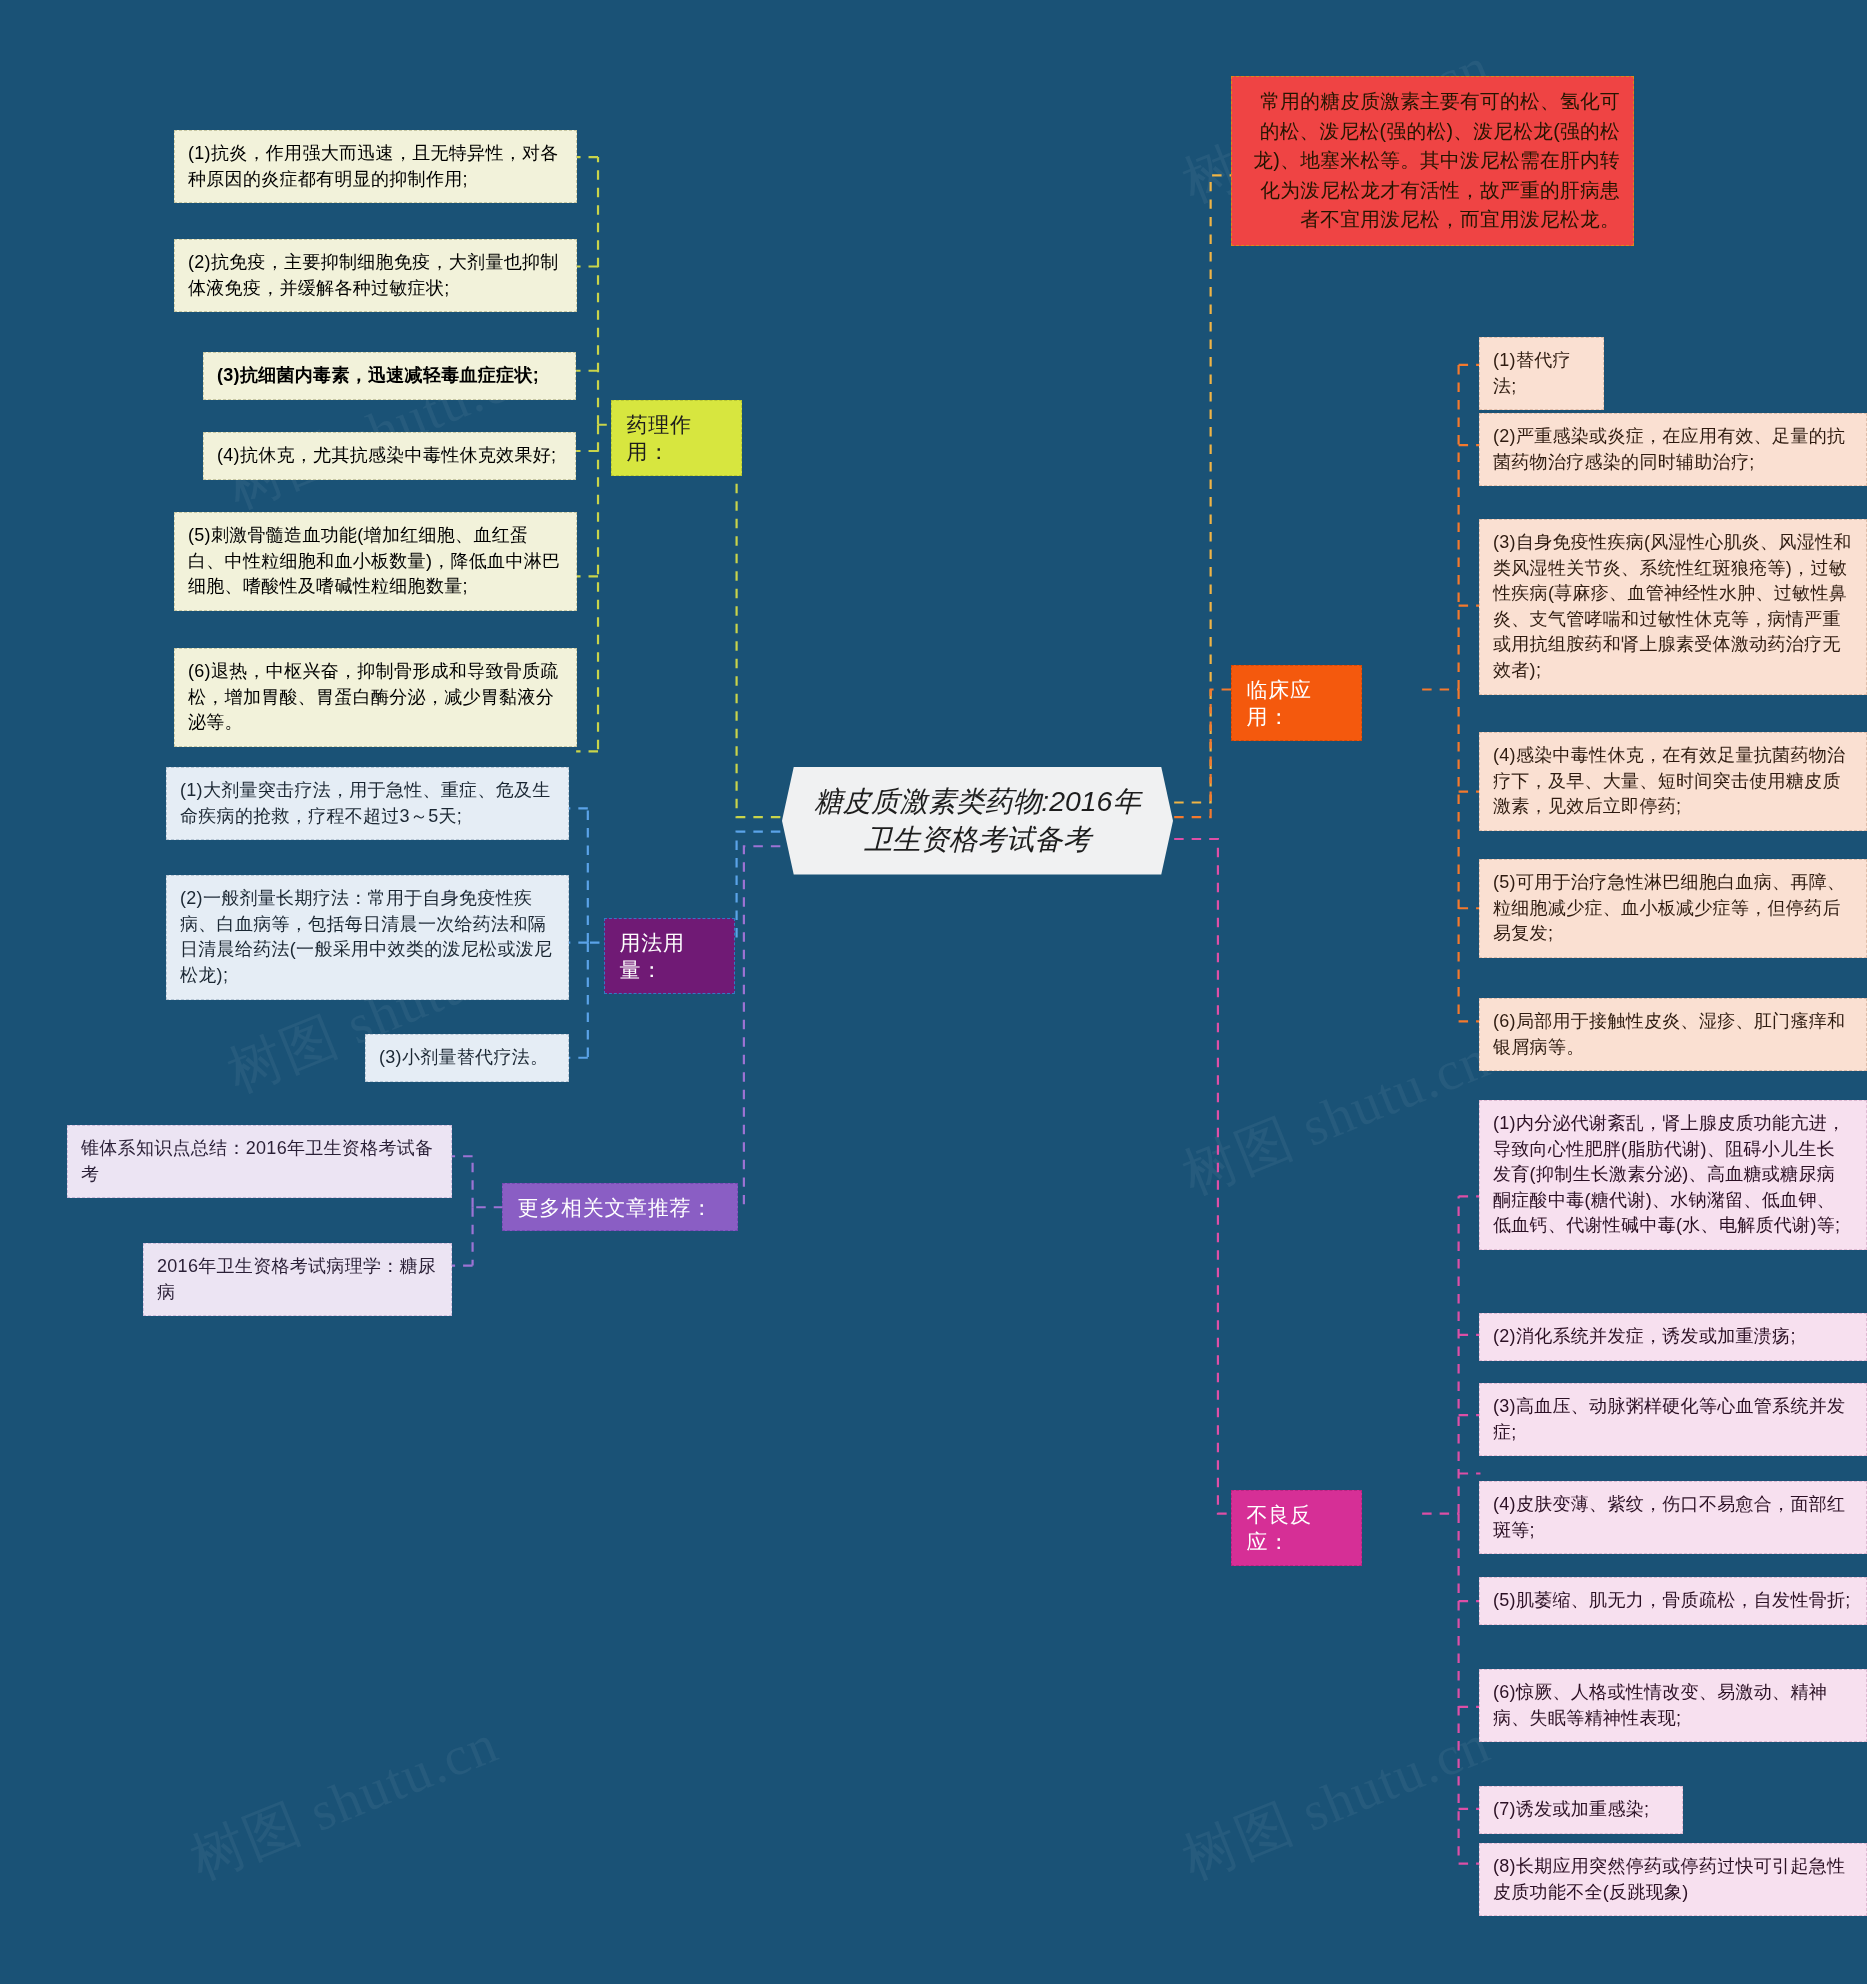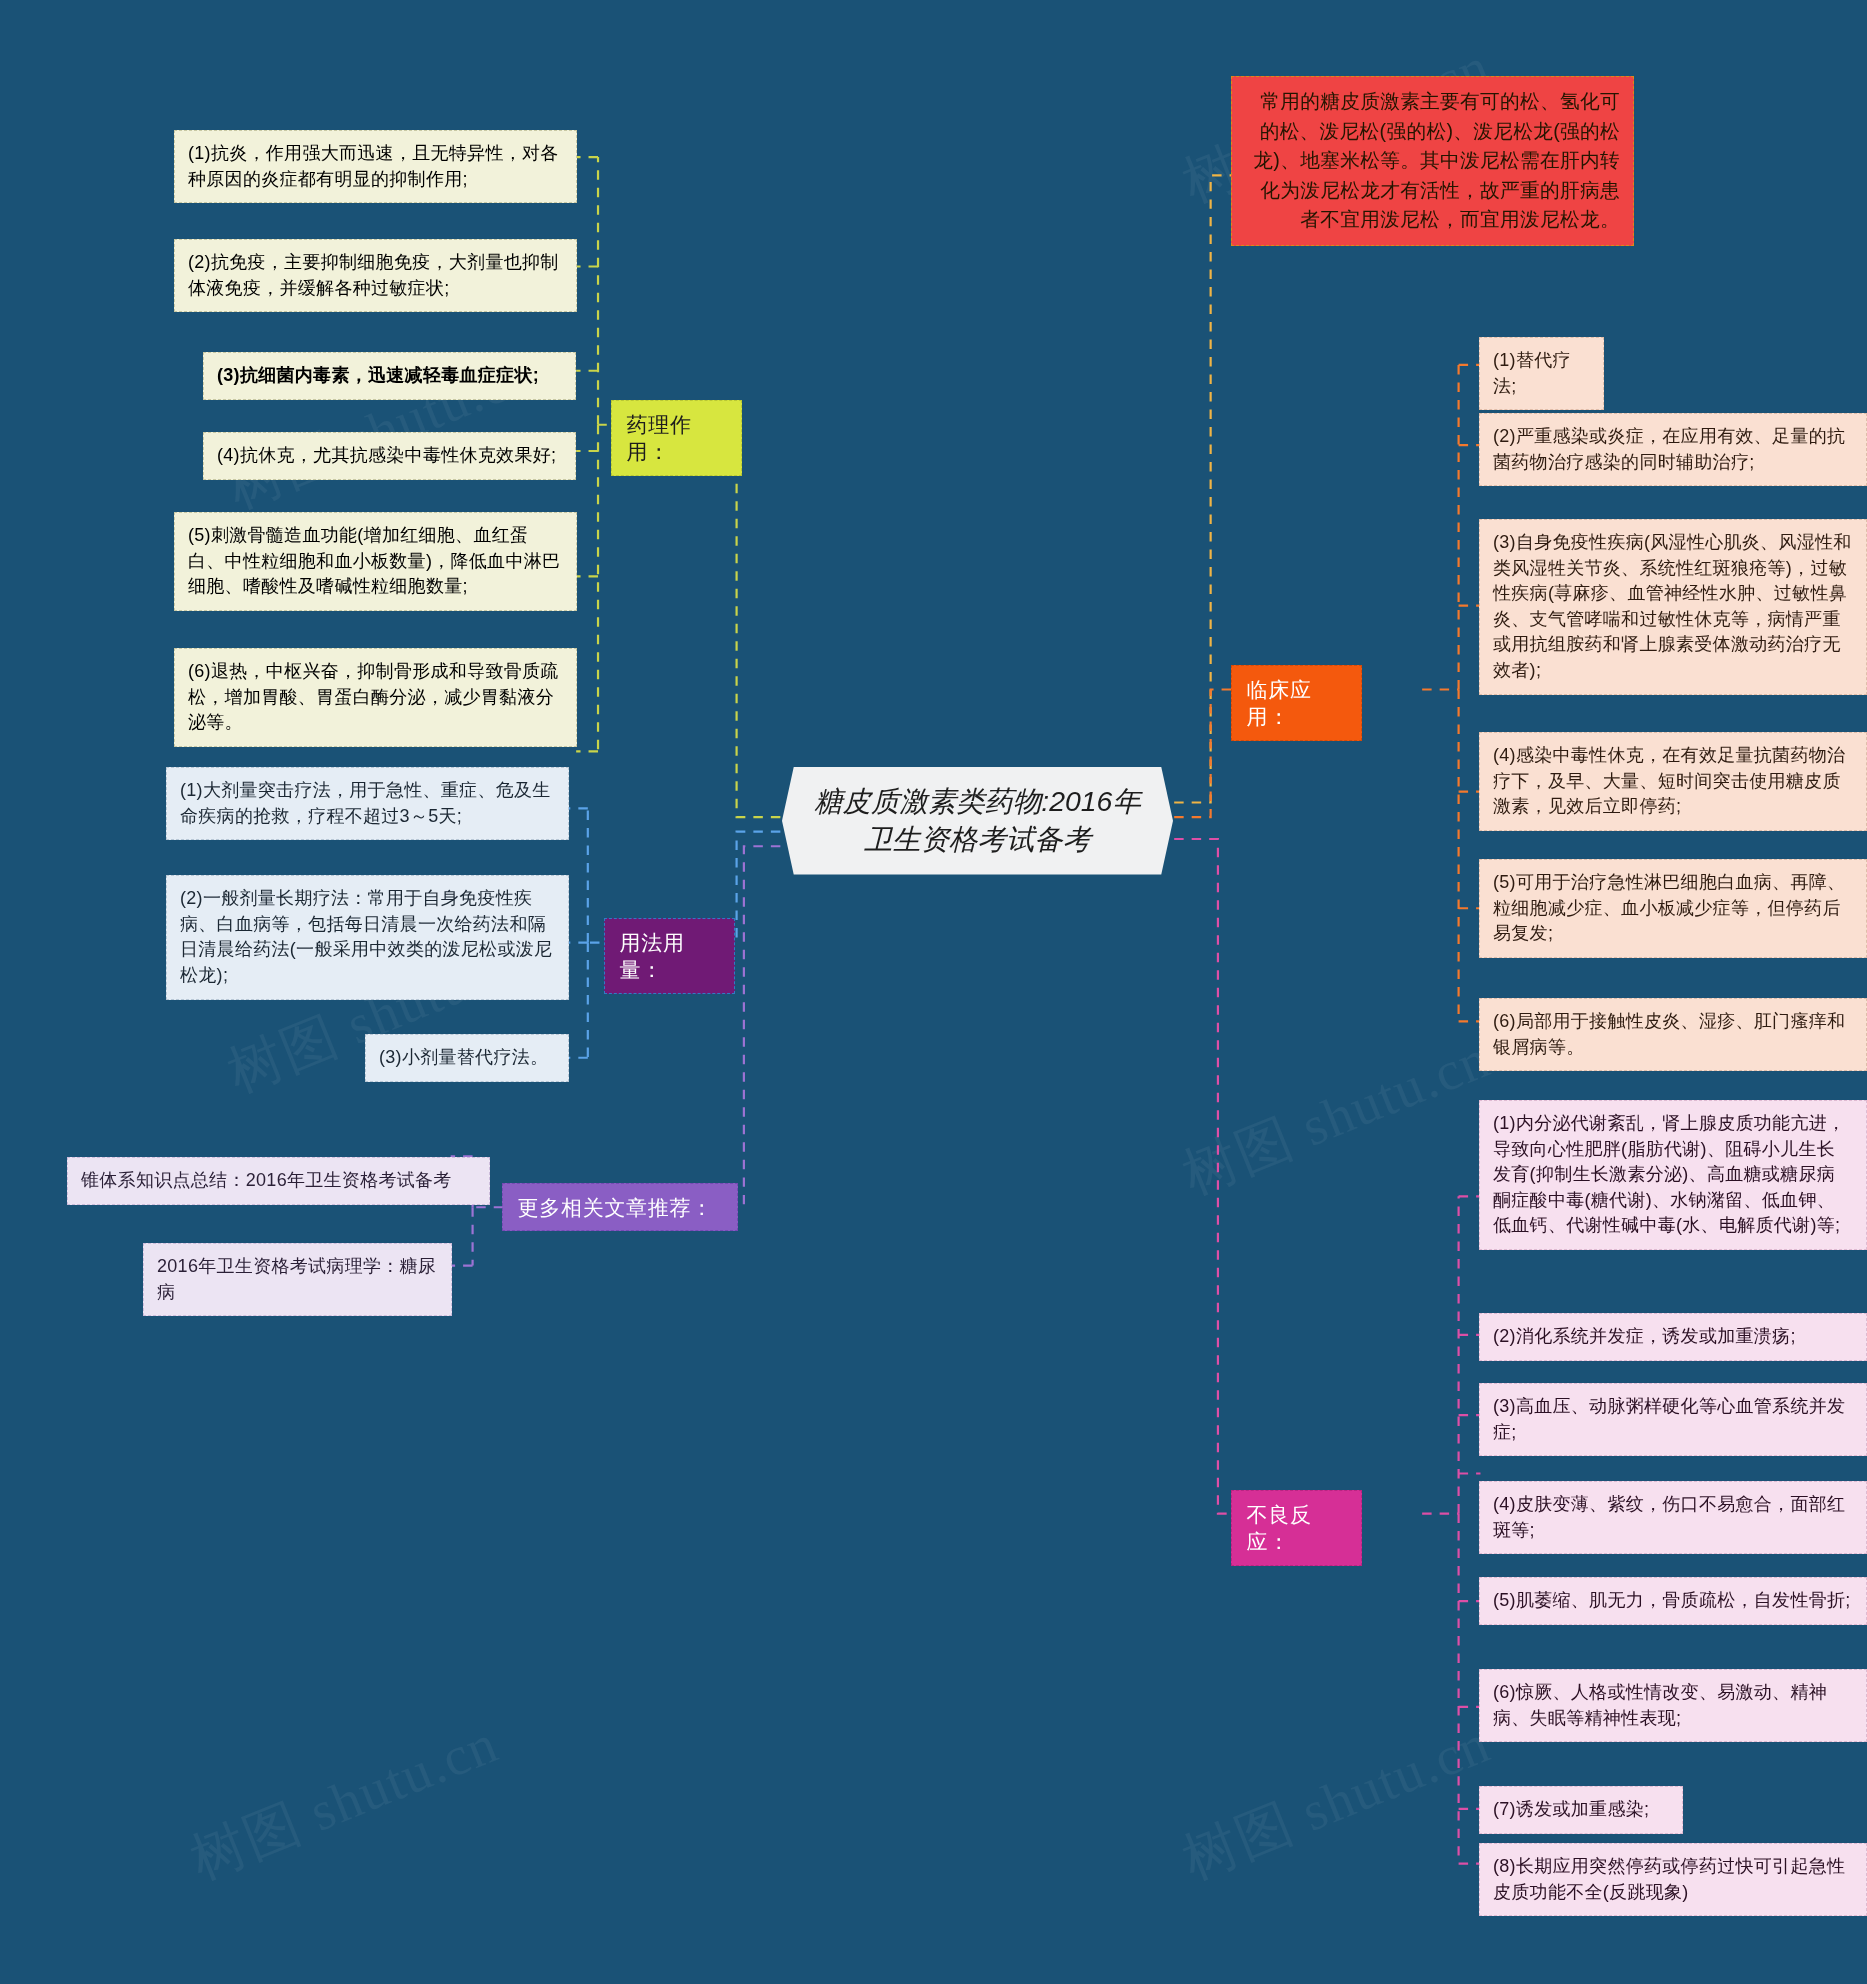--- a/index.html
+++ b/index.html
@@ -169,21 +169,21 @@
   <div class="cat cat-usage" style="left:604px;top:918px;width:131px;">用法用量：</div>
 
   <div class="node n-usage" style="left:166px;top:767px;width:403px;">(1)大剂量突击疗法，用于急性、重症、危及生命疾病的抢救，疗程不超过3～5天;</div>
 
   <div class="node n-usage" style="left:166px;top:875px;width:403px;">(2)一般剂量长期疗法：常用于自身免疫性疾病、白血病等，包括每日清晨一次给药法和隔日清晨给药法(一般采用中效类的泼尼松或泼尼松龙);</div>
 
   <div class="node n-usage" style="left:365px;top:1034px;width:204px;">(3)小剂量替代疗法。</div>
 
   <div class="cat cat-more" style="left:502px;top:1183px;width:236px;">更多相关文章推荐：</div>
 
-  <div class="node n-more" style="left:67px;top:1157px;width:423px;">锥体系知识点总结：2016年卫生资格考试备考</div>
+  <div class="node n-more" style="left:67px;top:1125px;width:385px;">锥体系知识点总结：2016年卫生资格考试备考</div>
 
   <div class="node n-more" style="left:143px;top:1243px;width:309px;">2016年卫生资格考试病理学：糖尿病</div>
 
   <div class="node n-orange" style="left:1231px;top:76px;width:403px;">常用的糖皮质激素主要有可的松、氢化可的松、泼尼松(强的松)、泼尼松龙(强的松龙)、地塞米松等。其中泼尼松需在肝内转化为泼尼松龙才有活性，故严重的肝病患者不宜用泼尼松，而宜用泼尼松龙。</div>
 
   <div class="cat cat-clin" style="left:1231px;top:665px;width:131px;">临床应用：</div>
 
   <div class="node n-clin" style="left:1479px;top:337px;width:125px;">(1)替代疗法;</div>
 
   <div class="node n-clin" style="left:1479px;top:413px;width:388px;">(2)严重感染或炎症，在应用有效、足量的抗菌药物治疗感染的同时辅助治疗;</div>

